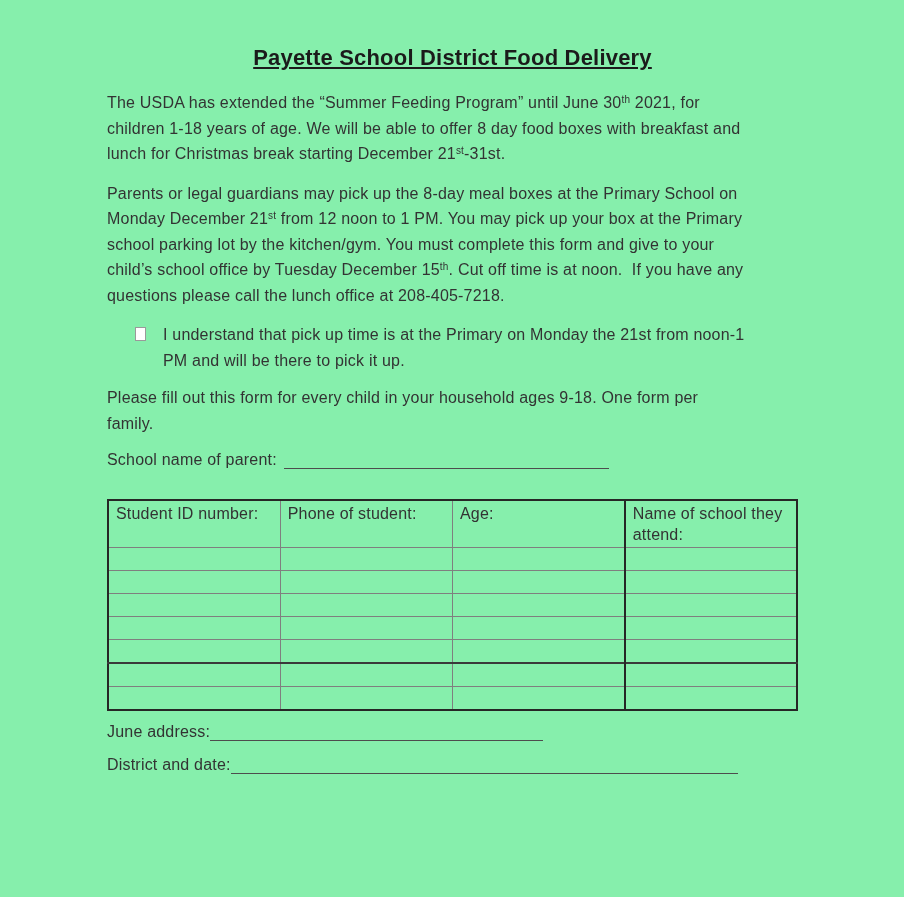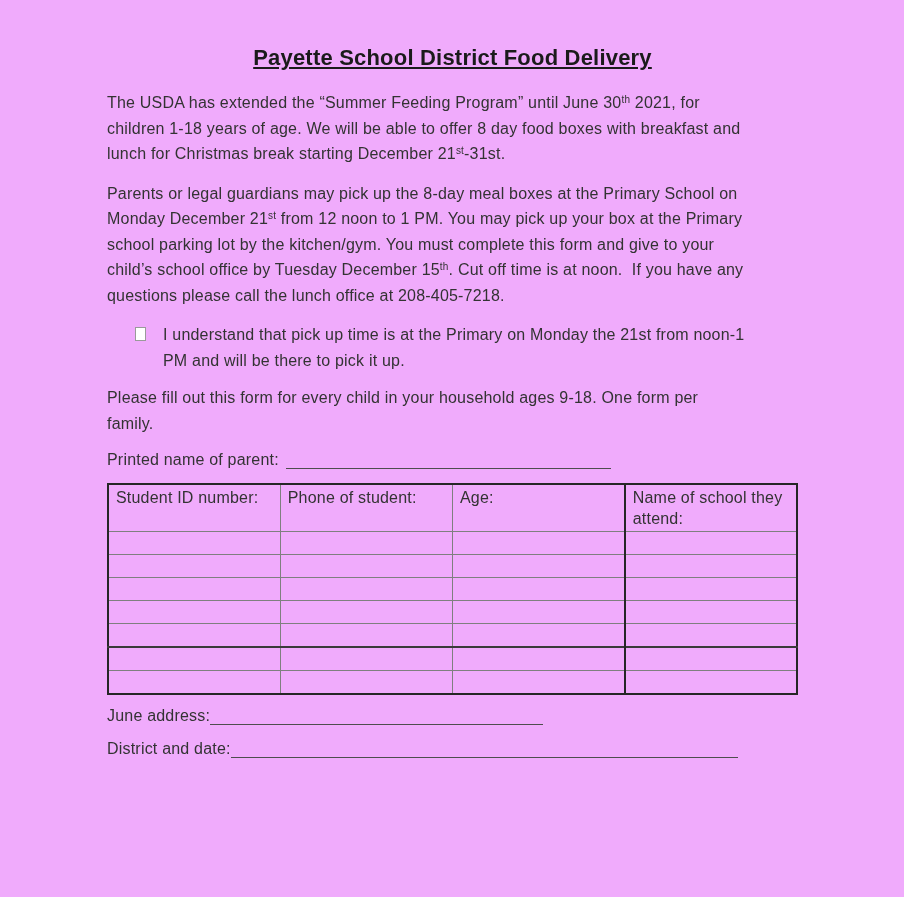--- a/index.html
+++ b/index.html
@@ -3,21 +3,21 @@
 <meta charset="utf-8">
 <style>
   html, body { margin: 0; padding: 0; }
   body {
     width: 904px; height: 897px;
     background: #ffffff;
     font-family: "Liberation Sans", sans-serif;
     color: #333333;
     overflow: hidden;
   }
-  .page { position: relative; width: 904px; height: 897px; background: #f0abfc; }
+  .page { position: relative; width: 904px; height: 897px; background: #86efac; }
   .content { position: absolute; left: 107px; top: 0; width: 691px; }
 
   .doc-title {
     margin: 44px 0 0 0;
     text-align: center;
     font-size: 22px;
     line-height: 27px;
     font-weight: bold;
     color: #1b1b1b;
     text-decoration: underline;
@@ -64,21 +64,21 @@
   .phone-row .blank-line { width: 253px; }
   .email-row { margin-top: 8px; }
   .email-row .blank-line { width: 333px; }
   .signature-row { margin-top: 8px; }
   .signature-row .blank-line { width: 507px; }
 
   table.students {
     border-collapse: collapse;
     table-layout: fixed;
     width: 691px;
-    margin-top: 10px;
+    margin-top: 26px;
     border: 2px solid #262626;
   }
   table.students th, table.students td {
     border: 1px solid #7f7f7f;
     font-size: 16px;
     font-weight: normal;
     text-align: left;
     vertical-align: top;
     padding: 2px 7px;
     line-height: 21px;
@@ -113,21 +113,21 @@
     <div class="check-row">
       <span class="checkbox"></span>
       <span class="bodytext">I understand that pick up time is at the Primary on Monday the 21st from noon-1
 PM and will be there to pick it up.</span>
     </div>
 
     <p class="bodytext p3">Please fill out this form for every child in your household ages 9-18. One form per
 family.</p>
 
     <div class="field-row printed-name-row">
-      <span>Printed name of parent:</span><span class="blank-line"></span>
+      <span>School name of parent:</span><span class="blank-line"></span>
     </div>
 
     <table class="students">
       <colgroup>
           <col>
           <col>
           <col>
           <col>
         </colgroup>
       <thead>

